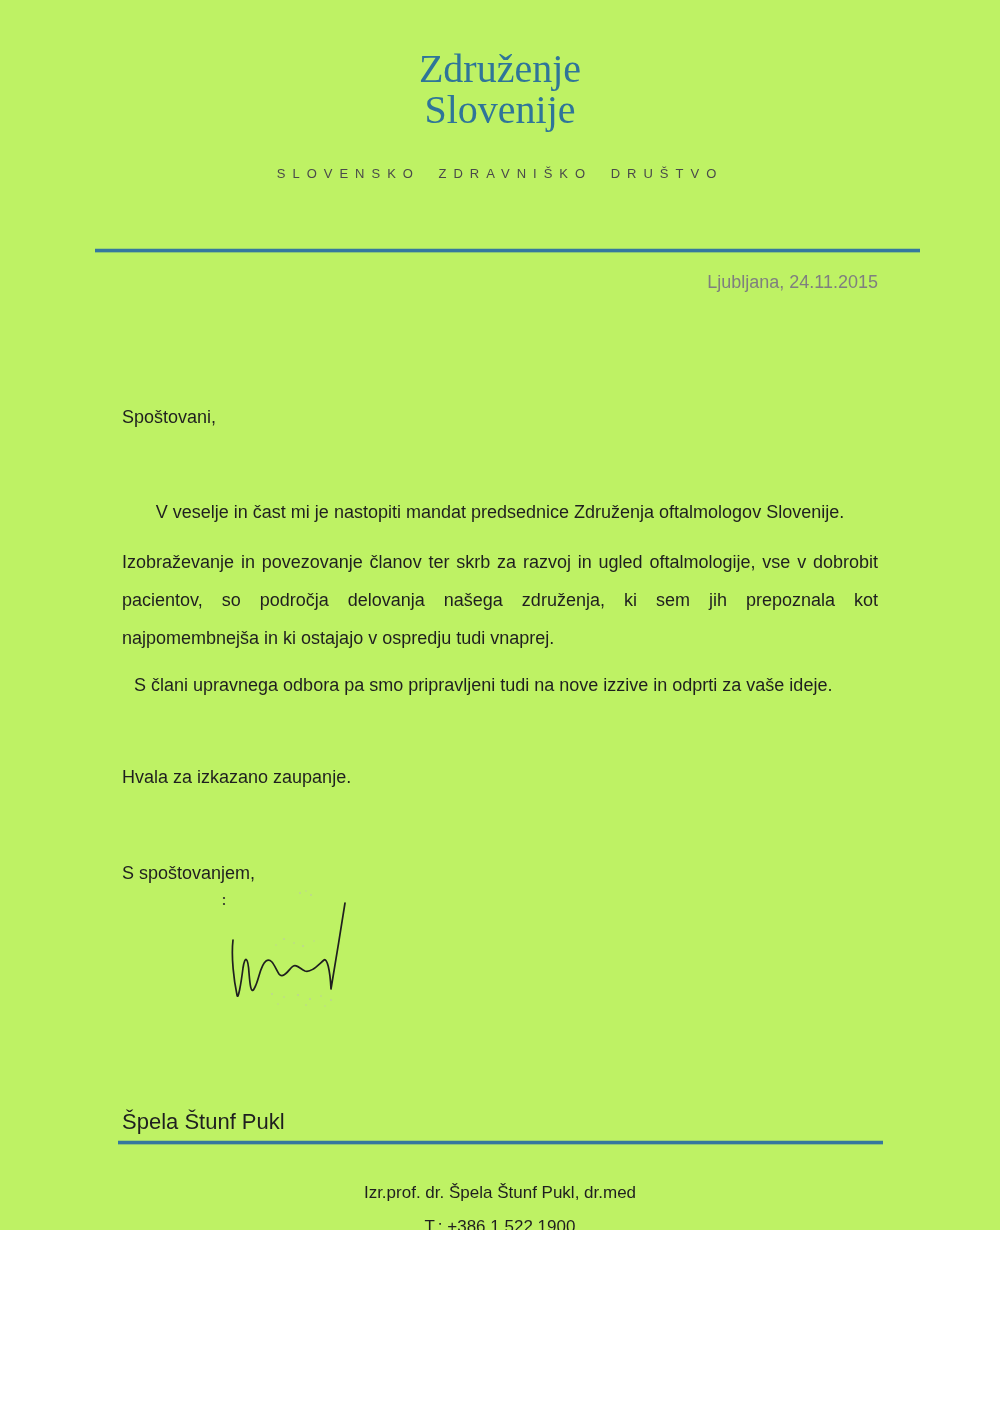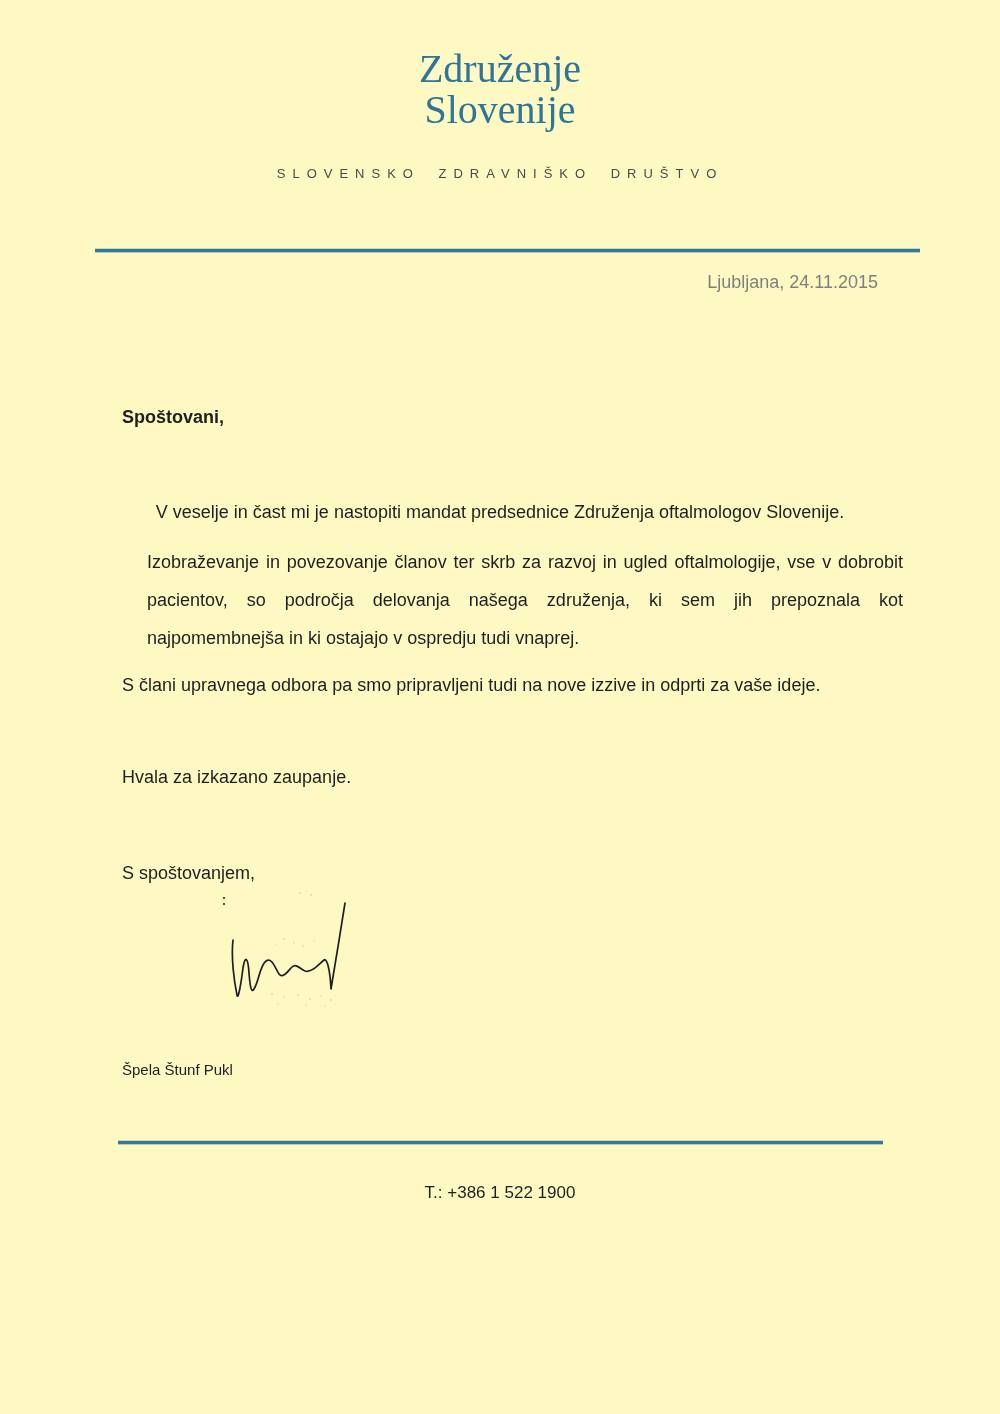--- a/index.html
+++ b/index.html
@@ -1,21 +1,21 @@
 <!DOCTYPE html>
 <html><head>
 <meta charset="utf-8">
 <style>
   * { margin: 0; padding: 0; box-sizing: border-box; }
   html, body { background: #ffffff; }
   .page {
     position: relative;
     width: 1000px;
-    height: 1414px;
-    background: #fef9c3;
+    height: 1230px;
+    background: #bef264;
     font-family: "Liberation Sans", sans-serif;
     color: #1f1f1f;
     overflow: hidden;
     margin: 0 auto;
   }
   
   .letterhead {
     position: absolute;
     top: 48px; left: 0; right: 0;
     text-align: center;
@@ -51,27 +51,27 @@
   }
   
   .txt {
     position: absolute;
     left: 122px;
     width: 756px;
     font-size: 18px;
     line-height: 38px;
     color: #1f1f1f;
   }
-  .salutation { top: 398px; font-weight: bold; }
+  .salutation { top: 398px; }
   .p1 { top: 493px; text-align: center; }
-  .p2 { top: 543px; text-align: justify; margin-left: 25px; }
-  .p3 { top: 666px; }
+  .p2 { top: 543px; text-align: justify; }
+  .p3 { top: 666px; margin-left: 12px; }
   .thanks { top: 758px; }
   .closing { top: 854px; }
-  .signer-name { top: 1051px; font-size: 15px; }
+  .signer-name { top: 1103px; font-size: 22px; }
   
   .signature {
     position: absolute;
     top: 885px; left: 210px;
     width: 150px; height: 125px;
   }
   
   .footer {
     position: absolute;
     top: 1184px; left: 0; right: 0;
@@ -145,16 +145,17 @@
              C 101 88, 108 80, 114 75
              C 117 73, 120 84, 121 104
              C 125 80, 131 44, 135 18" fill="none" stroke="#1f1f1f" stroke-width="1.7" stroke-linecap="round" stroke-linejoin="round"></path>
   </svg>
 
   <div class="txt signer-name">Špela Štunf Pukl</div>
 
   <div class="rule rule-bottom"></div>
 
   <div class="footer">
+    <div>Izr.prof. dr. Špela Štunf Pukl, dr.med</div>
     <div>T.: +386 1 522 1900</div>
   </div>
 
 </div>
 
 </body></html>

